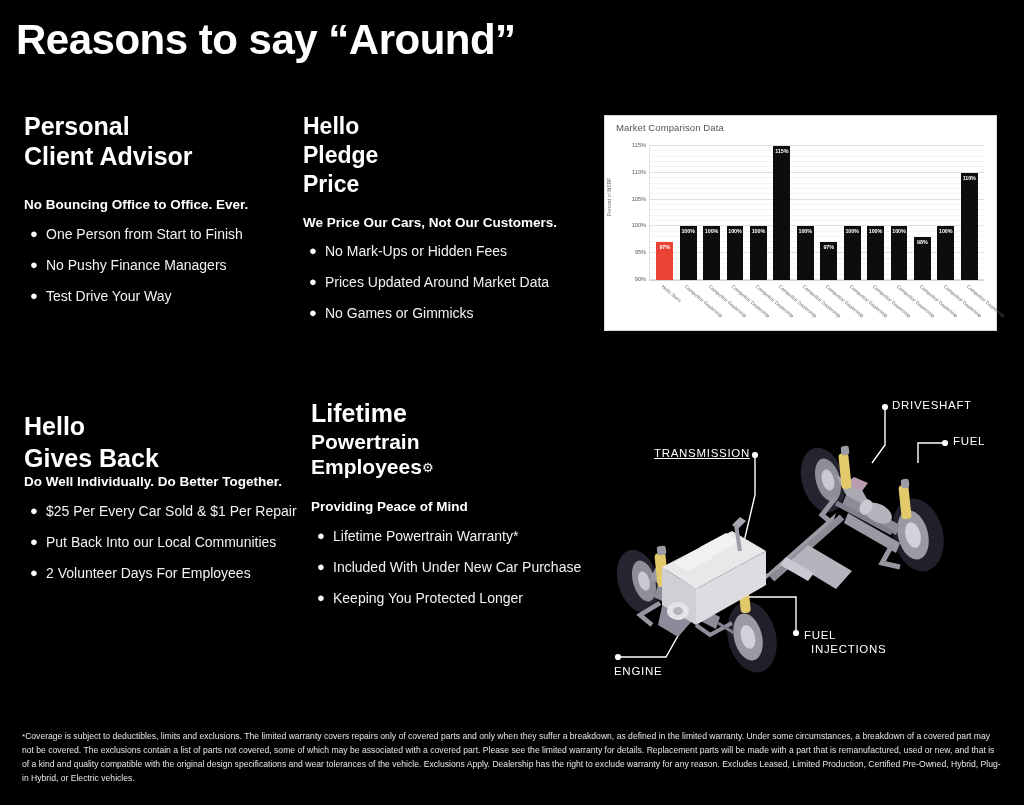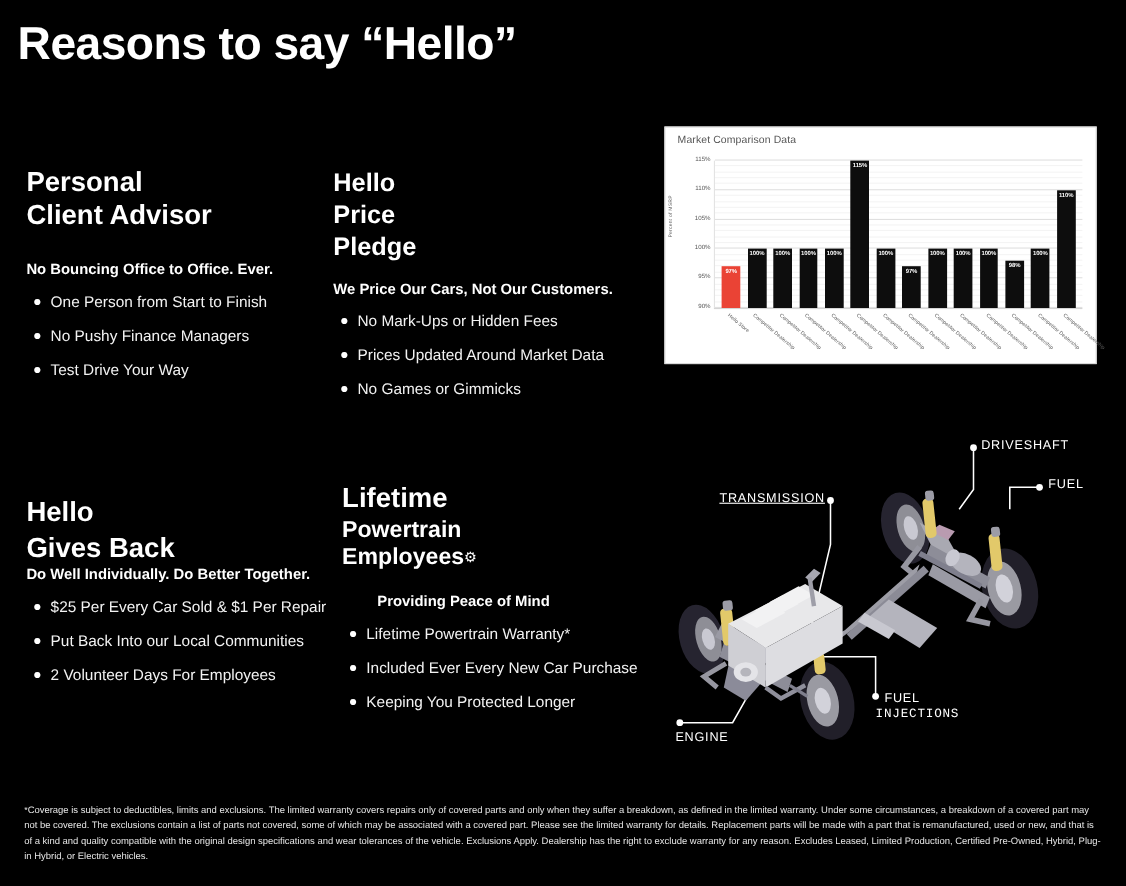--- a/index.html
+++ b/index.html
@@ -12,21 +12,21 @@
 
   
   .main-title{
     position:absolute;left:16px;top:18px;
     font-size:42px;font-weight:700;letter-spacing:-.5px;color:#fff;
     line-height:1.05;white-space:nowrap;
   }
 
   
   .block{position:absolute;}
-  .bhead{font-weight:700;line-height:1.18;color:#fff;margin-top:40px;}
+  .bhead{font-weight:700;line-height:1.18;color:#fff;}
   .bsub{font-weight:700;color:#fff;}
   .blist{list-style:none;margin:0;padding:0;}
   .blist li{
     position:relative;padding-left:22px;color:#f2f2f2;font-weight:400;
   }
   .blist li .bullet{
     position:absolute;left:6px;top:0;line-height:inherit;color:#fff;font-size:13px;
   }
 
   
@@ -48,21 +48,21 @@
   #sec-gives .bhead{font-size:25px;line-height:1.26;}
   #sec-gives .bsub{font-size:13.5px;}
   #sec-gives .blist{margin-top:14px;font-size:14px;}
   #sec-gives .blist li{margin-bottom:15px;}
 
   
   #sec-warranty{left:311px;top:398px;width:290px;}
   #sec-warranty .bhead{font-size:25px;line-height:1.22;}
   #sec-warranty .bhead .l2,#sec-warranty .bhead .l3{font-size:21px;}
   #sec-warranty .glyph{font-size:13px;letter-spacing:0;vertical-align:2px;}
-  #sec-warranty .bsub{font-size:13.5px;margin-top:19px;margin-left:32px;}
+  #sec-warranty .bsub{font-size:13.5px;margin-top:19px;}
   #sec-warranty .blist{margin-top:14px;font-size:14px;}
   #sec-warranty .blist li{margin-bottom:15px;}
 
   
   #chart-panel{
     position:absolute;left:604px;top:115px;width:393px;height:216px;
     background:#fff;border:1px solid #d9d9d9;box-sizing:border-box;
     font-family:"Liberation Sans","DejaVu Sans",sans-serif;
   }
   #chart-title{
@@ -122,40 +122,40 @@
     position:absolute;left:22px;top:730px;width:980px;
     font-size:8.6px;line-height:1.62;color:#e6e6e6;font-weight:400;text-align:left;
   }
   #footer sup{font-size:8px;vertical-align:baseline;}
 </style>
 </head>
 <body>
 
 <div class="page">
 
-  <div class="main-title">Reasons to say “Hello”</div>
+  <div class="main-title">Reasons to say “Around”</div>
 
   <div class="block" id="sec-personal">
     <div class="bhead">
       <div>Personal</div>
       <div>Client Advisor</div>
     </div>
     <div class="bsub">No Bouncing Office to Office. Ever.</div>
     <ul class="blist">
       <li><span class="bullet">●</span><span>One Person from Start to Finish</span></li>
       <li><span class="bullet">●</span><span>No Pushy Finance Managers</span></li>
       <li><span class="bullet">●</span><span>Test Drive Your Way</span></li>
     </ul>
   </div>
 
   <div class="block" id="sec-pledge">
     <div class="bhead">
       <div>Hello</div>
+      <div>Pledge</div>
       <div>Price</div>
-      <div>Pledge</div>
     </div>
     <div class="bsub">We Price Our Cars, Not Our Customers.</div>
     <ul class="blist">
       <li><span class="bullet">●</span><span>No Mark-Ups or Hidden Fees</span></li>
       <li><span class="bullet">●</span><span>Prices Updated Around Market Data</span></li>
       <li><span class="bullet">●</span><span>No Games or Gimmicks</span></li>
     </ul>
   </div>
 
   <div class="block" id="sec-gives">
@@ -173,21 +173,21 @@
 
   <div class="block" id="sec-warranty">
     <div class="bhead">
       <div>Lifetime</div>
       <div class="l2">Powertrain</div>
       <div class="l3"><span>Employees</span><span class="glyph">⚙</span></div>
     </div>
     <div class="bsub">Providing Peace of Mind</div>
     <ul class="blist">
       <li><span class="bullet">●</span><span>Lifetime Powertrain Warranty*</span></li>
-      <li><span class="bullet">●</span><span>Included Ever Every New Car Purchase</span></li>
+      <li><span class="bullet">●</span><span>Included With Under New Car Purchase</span></li>
       <li><span class="bullet">●</span><span>Keeping You Protected Longer</span></li>
     </ul>
   </div>
 
   <div id="chart-panel">
     <div id="chart-title">Market Comparison Data</div>
     <div id="plot-wrap">
       <div id="ylabel">Percent of MSRP</div>
       <div id="plot">
         <div id="gridlines">
@@ -424,19 +424,19 @@
         <path d="M96,240 L110,250 L132,238" stroke="#8f8f9b" stroke-width="4" fill="none"></path>
         <path d="M60,218 L40,230 L52,240" stroke="#9696a0" stroke-width="4.5" fill="none"></path>
         <path d="M118,238 L134,248" stroke="#7f7f8d" stroke-width="3" fill="none"></path>
       </g>
     </svg>
 
     <div class="dlabel" style="left:292px;top:14px;">DRIVESHAFT</div>
     <div class="dlabel" style="left:353px;top:50px;">FUEL</div>
     <div class="dlabel" style="left:54px;top:62px;text-decoration:underline;">TRANSMISSION</div>
     <div class="dlabel" style="left:204px;top:244px;">FUEL</div>
-    <div class="dlabel" style="left:196px;top:258px;font-family:Liberation Mono, monospace;">INJECTIONS</div>
+    <div class="dlabel" style="left:211px;top:258px;">INJECTIONS</div>
     <div class="dlabel" style="left:14px;top:280px;">ENGINE</div>
   </div>
 
   <div id="footer"><sup>*</sup><span>Coverage is subject to deductibles, limits and exclusions. The limited warranty covers repairs only of covered parts and only when they suffer a breakdown, as defined in the limited warranty. Under some circumstances, a breakdown of a covered part may not be covered. The exclusions contain a list of parts not covered, some of which may be associated with a covered part. Please see the limited warranty for details. Replacement parts will be made with a part that is remanufactured, used or new, and that is of a kind and quality compatible with the original design specifications and wear tolerances of the vehicle. Exclusions Apply. Dealership has the right to exclude warranty for any reason. Excludes Leased, Limited Production, Certified Pre-Owned, Hybrid, Plug-in Hybrid, or Electric vehicles.</span></div>
 
 </div>
 
 </body></html>

